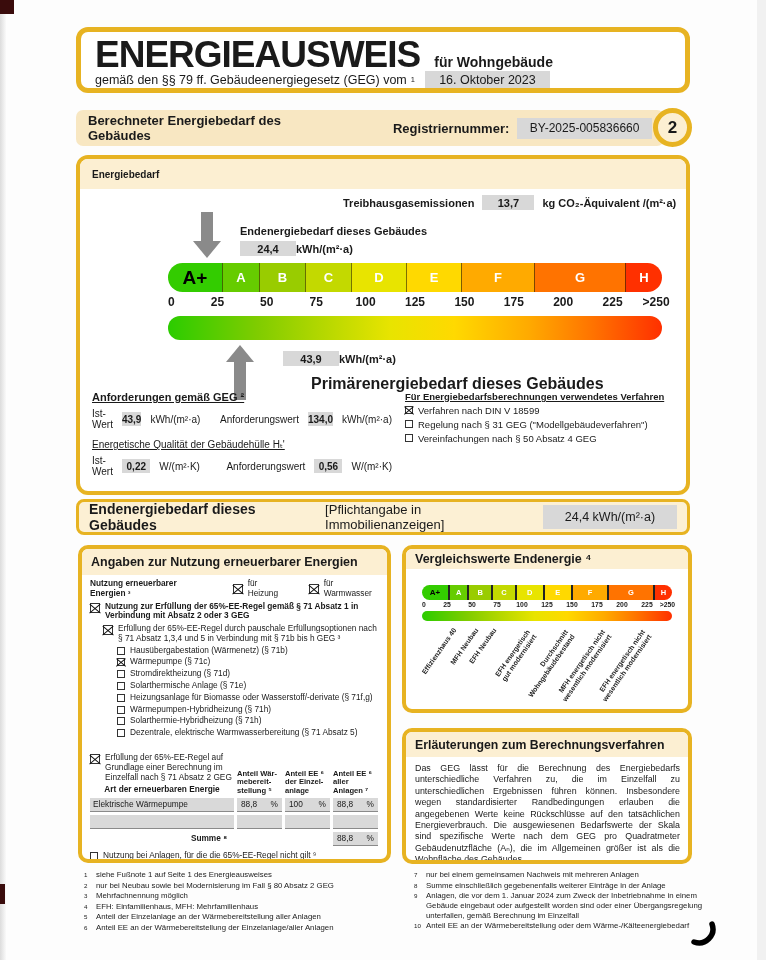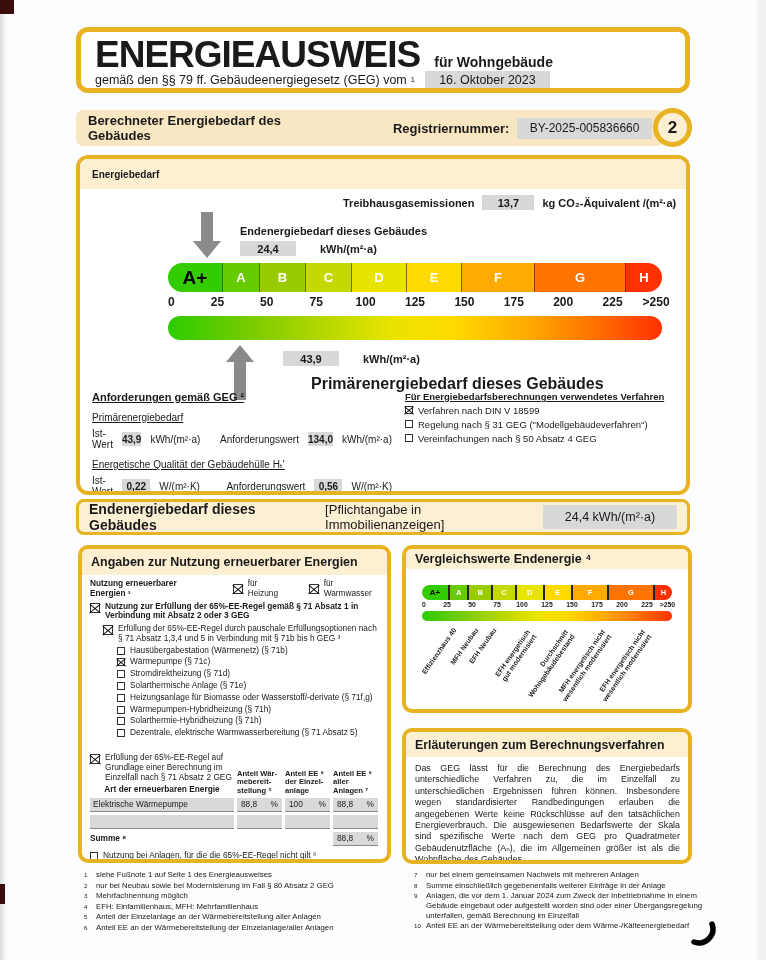--- a/index.html
+++ b/index.html
@@ -38,21 +38,21 @@
   .eb{left:76px;top:155px;width:614px;height:340px;}
   .eb .box-head{height:30px;font-size:10px;}
   .eb-body{position:absolute;left:0;top:30px;right:0;bottom:0;}
   .ghg-row{position:absolute;left:263px;top:6px;display:flex;align-items:center;gap:8px;font-size:11px;}
   .ghg-val{width:52px;height:15px;font-size:11px;font-weight:bold;}
   .arr{position:absolute;display:flex;flex-direction:column;align-items:center;width:28px;}
   .arr-stem{width:12px;background:#8a8a8a;}
   .arr-head-down{width:0;height:0;border-left:14px solid transparent;border-right:14px solid transparent;border-top:17px solid #8a8a8a;}
   .arr-head-up{width:0;height:0;border-left:14px solid transparent;border-right:14px solid transparent;border-bottom:17px solid #8a8a8a;}
   .end-label{position:absolute;left:160px;top:36px;font-size:11px;font-weight:bold;}
-  .val-unit-row{position:absolute;display:flex;align-items:center;gap:24px;font-size:11px;font-weight:bold;}
+  .val-unit-row{position:absolute;display:flex;align-items:center;gap:0;font-size:11px;font-weight:bold;}
   .val-box{width:56px;height:15px;font-size:11px;font-weight:bold;}
   .scale{position:absolute;left:88px;top:74px;width:494px;height:29px;display:flex;border-radius:15px;overflow:hidden;}
   .scale .band{display:flex;align-items:center;justify-content:center;color:#fff;font-weight:bold;font-size:13px;}
   .scale .band+.band{border-left:1px solid rgba(40,40,0,.6);}
   .scale .band.first{color:#000;font-size:19px;}
   .ticks{position:absolute;left:88px;top:106px;width:494px;height:13px;font-size:12px;font-weight:bold;}
   .ticks span{position:absolute;top:0;transform:translateX(-50%);}
   .ticks span:first-child{transform:none;}
   .ticks span:last-child{transform:translateX(-72%);}
   .gradbar{position:absolute;left:88px;top:127px;width:494px;height:24px;border-radius:12px;background:linear-gradient(90deg,#2bcc00 0%,#7fcc00 18%,#b7d800 32%,#e8e400 45%,#ffd900 58%,#ffaa00 73%,#ff7300 86%,#ff3000 100%);}
@@ -84,21 +84,21 @@
   .usage-row{display:flex;align-items:center;gap:5px;}
   .usage-row .gap{width:12px;}
   .ind1{margin-left:13px;}
   .ind2{margin-left:27px;margin-top:2px;}
   .t1{display:grid;grid-template-columns:144px 45px 45px 45px;column-gap:3px;row-gap:3px;margin-top:12px;}
   .t1-h{font-size:7.6px;line-height:1.12;align-self:end;font-weight:bold;}
   .t1-art{text-align:center;font-weight:bold;margin-top:3px;}
   .cellrow{height:13px;display:flex;align-items:center;font-size:8.3px;}
   .cell-name{padding-left:3px;}
   .cell-val{justify-content:space-between;padding:0 4px;font-size:8.3px;}
-  .sum-lab{grid-column:1/4;text-align:left;font-weight:bold;align-self:center;padding-right:2px;}
+  .sum-lab{grid-column:1/4;text-align:center;font-weight:bold;align-self:center;padding-right:2px;}
   .t2{display:grid;grid-template-columns:1fr 58px;column-gap:6px;row-gap:3px;margin-top:2px;margin-left:13px;}
   .t2 .hdr-art{text-align:center;font-weight:bold;}
   .t2 .hdr-ee{text-align:right;font-weight:bold;}
 
   
   .comp{left:402px;top:545px;width:290px;height:168px;border-radius:10px;}
   .comp .box-head{height:20px;font-size:12.5px;padding-left:9px;}
   .comp-body{position:absolute;left:16px;right:16px;top:36px;}
   .mini-scale{position:relative;width:100%;height:15px;display:flex;border-radius:8px;overflow:hidden;}
   .mini-scale .band{display:flex;align-items:center;justify-content:center;color:#fff;font-weight:bold;font-size:7.5px;}
@@ -227,21 +227,20 @@
         <div class="arr-stem" style="height:38px;"></div>
       </div>
       <div class="val-unit-row" style="left:203px;top:162px;">
         <span class="gray-box val-box">43,9</span>
         <span>kWh/(m²·a)</span>
       </div>
       <div class="prim-label">Primärenergiebedarf dieses Gebäudes</div>
 
       <div class="req-col">
         <div class="u b req-title">Anforderungen gemäß GEG ²</div>
-        <div class="u mt10">Primärenergiebedarf</div>
         <div class="req-row">
           <span>Ist-Wert</span>
           <span class="gray-box req-box">43,9</span>
           <span>kWh/(m²·a)</span>
           <span style="width:14px;"></span>
           <span>Anforderungswert</span>
           <span class="gray-box req-box">134,0</span>
           <span>kWh/(m²·a)</span>
         </div>
         <div class="u mt10">Energetische Qualität der Gebäudehülle Hₜ'</div>

